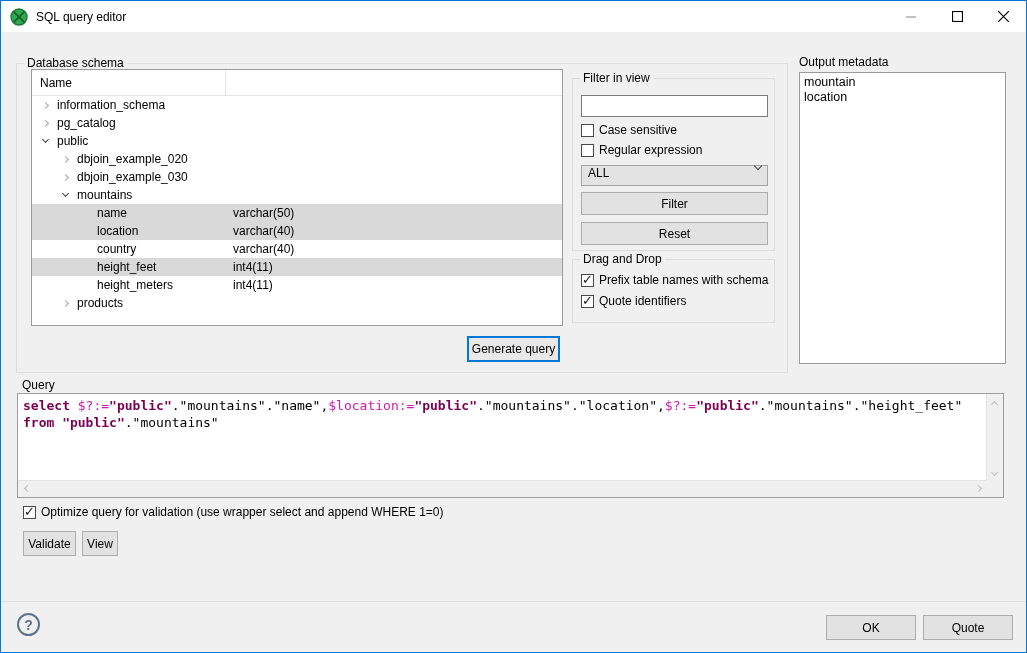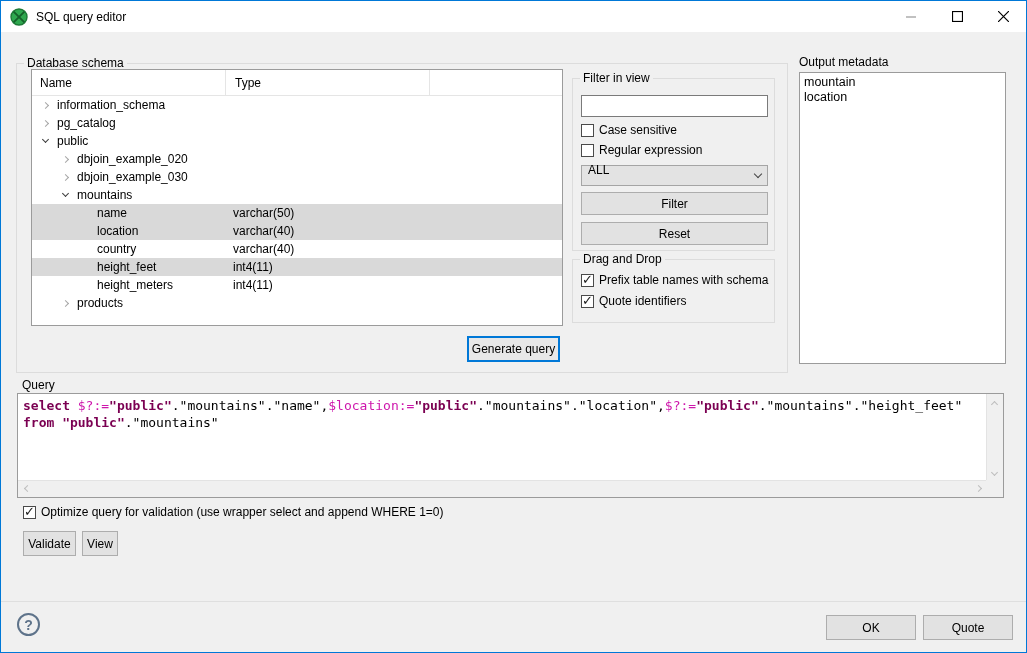--- a/index.html
+++ b/index.html
@@ -31,21 +31,21 @@
   .tree-indent { display:inline-block; height:1px; }
   .chev-box { display:inline-flex; width:10px; margin-right:7px; justify-content:center; }
   .chev { display:inline-block; width:5px; height:5px; border-right:1px solid #A6A6A6; border-bottom:1px solid #A6A6A6; transform:rotate(-45deg); }
   .chev.expanded { border-color:#3C3C3C; transform:rotate(45deg); margin-top:-3px; }
   .t-name { font-size:12px; }
   .t-type { position:absolute; left:201px; font-size:12px; }
   
   .btn { position:absolute; background:#E2E2E2; border:1px solid #ADADAD; font-size:12px; text-align:center; color:#000; display:flex; align-items:center; justify-content:center; font-family:"Liberation Sans", sans-serif; }
   .btn-default { border:2px solid #0078D7; background:#E8E8E8; }
   .text-input { position:absolute; background:#fff; border:1px solid #7A7A7A; font-size:12px; padding:0 4px; font-family:"Liberation Sans", sans-serif; }
-  .dropdown { position:absolute; background:#E3E3E3; border:1px solid #A5A5A5; display:flex; align-items:flex-end; padding:8px 6px; font-size:12px; }
+  .dropdown { position:absolute; background:#E3E3E3; border:1px solid #A5A5A5; display:flex; align-items:flex-start; padding:0 6px; font-size:12px; }
   .dd-chev { margin-left:auto; width:6px; height:6px; border-right:1px solid #444; border-bottom:1px solid #444; transform:rotate(45deg); margin-top:-3px; }
   .cb-row { position:absolute; display:flex; align-items:center; }
   .checkbox { width:13px; height:13px; background:#fff; border:1px solid #4A4A4A; position:relative; flex:0 0 13px; }
   .checkbox.checked::after { content:"✓"; position:absolute; left:0px; top:-3px; font-size:13px; color:#1A1A1A; }
   .cb-label { margin-left:5px; font-size:12px; white-space:nowrap; }
   
   .meta-list { position:absolute; left:798px; top:71px; width:207px; height:292px; background:#fff; border:1px solid #9B9B9B; padding:2px 4px; }
   .meta-item { font-size:12.5px; line-height:15px; }
   
   .query-box { position:absolute; left:16px; top:392px; width:987px; height:105px; background:#fff; border:1px solid #9B9B9B; }
@@ -98,21 +98,20 @@
     </div>
   </div>
 
   <div class="group" style="left:15px; top:62px; width:772px; height:310px;">
     <span class="group-label">Database schema</span>
   </div>
 
   <div class="tree">
     <div class="tree-header">
       <span class="hdr hdr-name">Name</span>
-      <span class="hdr hdr-type">Type</span>
     </div>
     <div>
         <div class="tree-row">
           <span class="tree-indent" style="width: 8px;"></span>
           <span class="chev-box">
             <span class="chev"></span>
           </span>
           <span class="t-name">information_schema</span>
         </div>
         <div class="tree-row">

